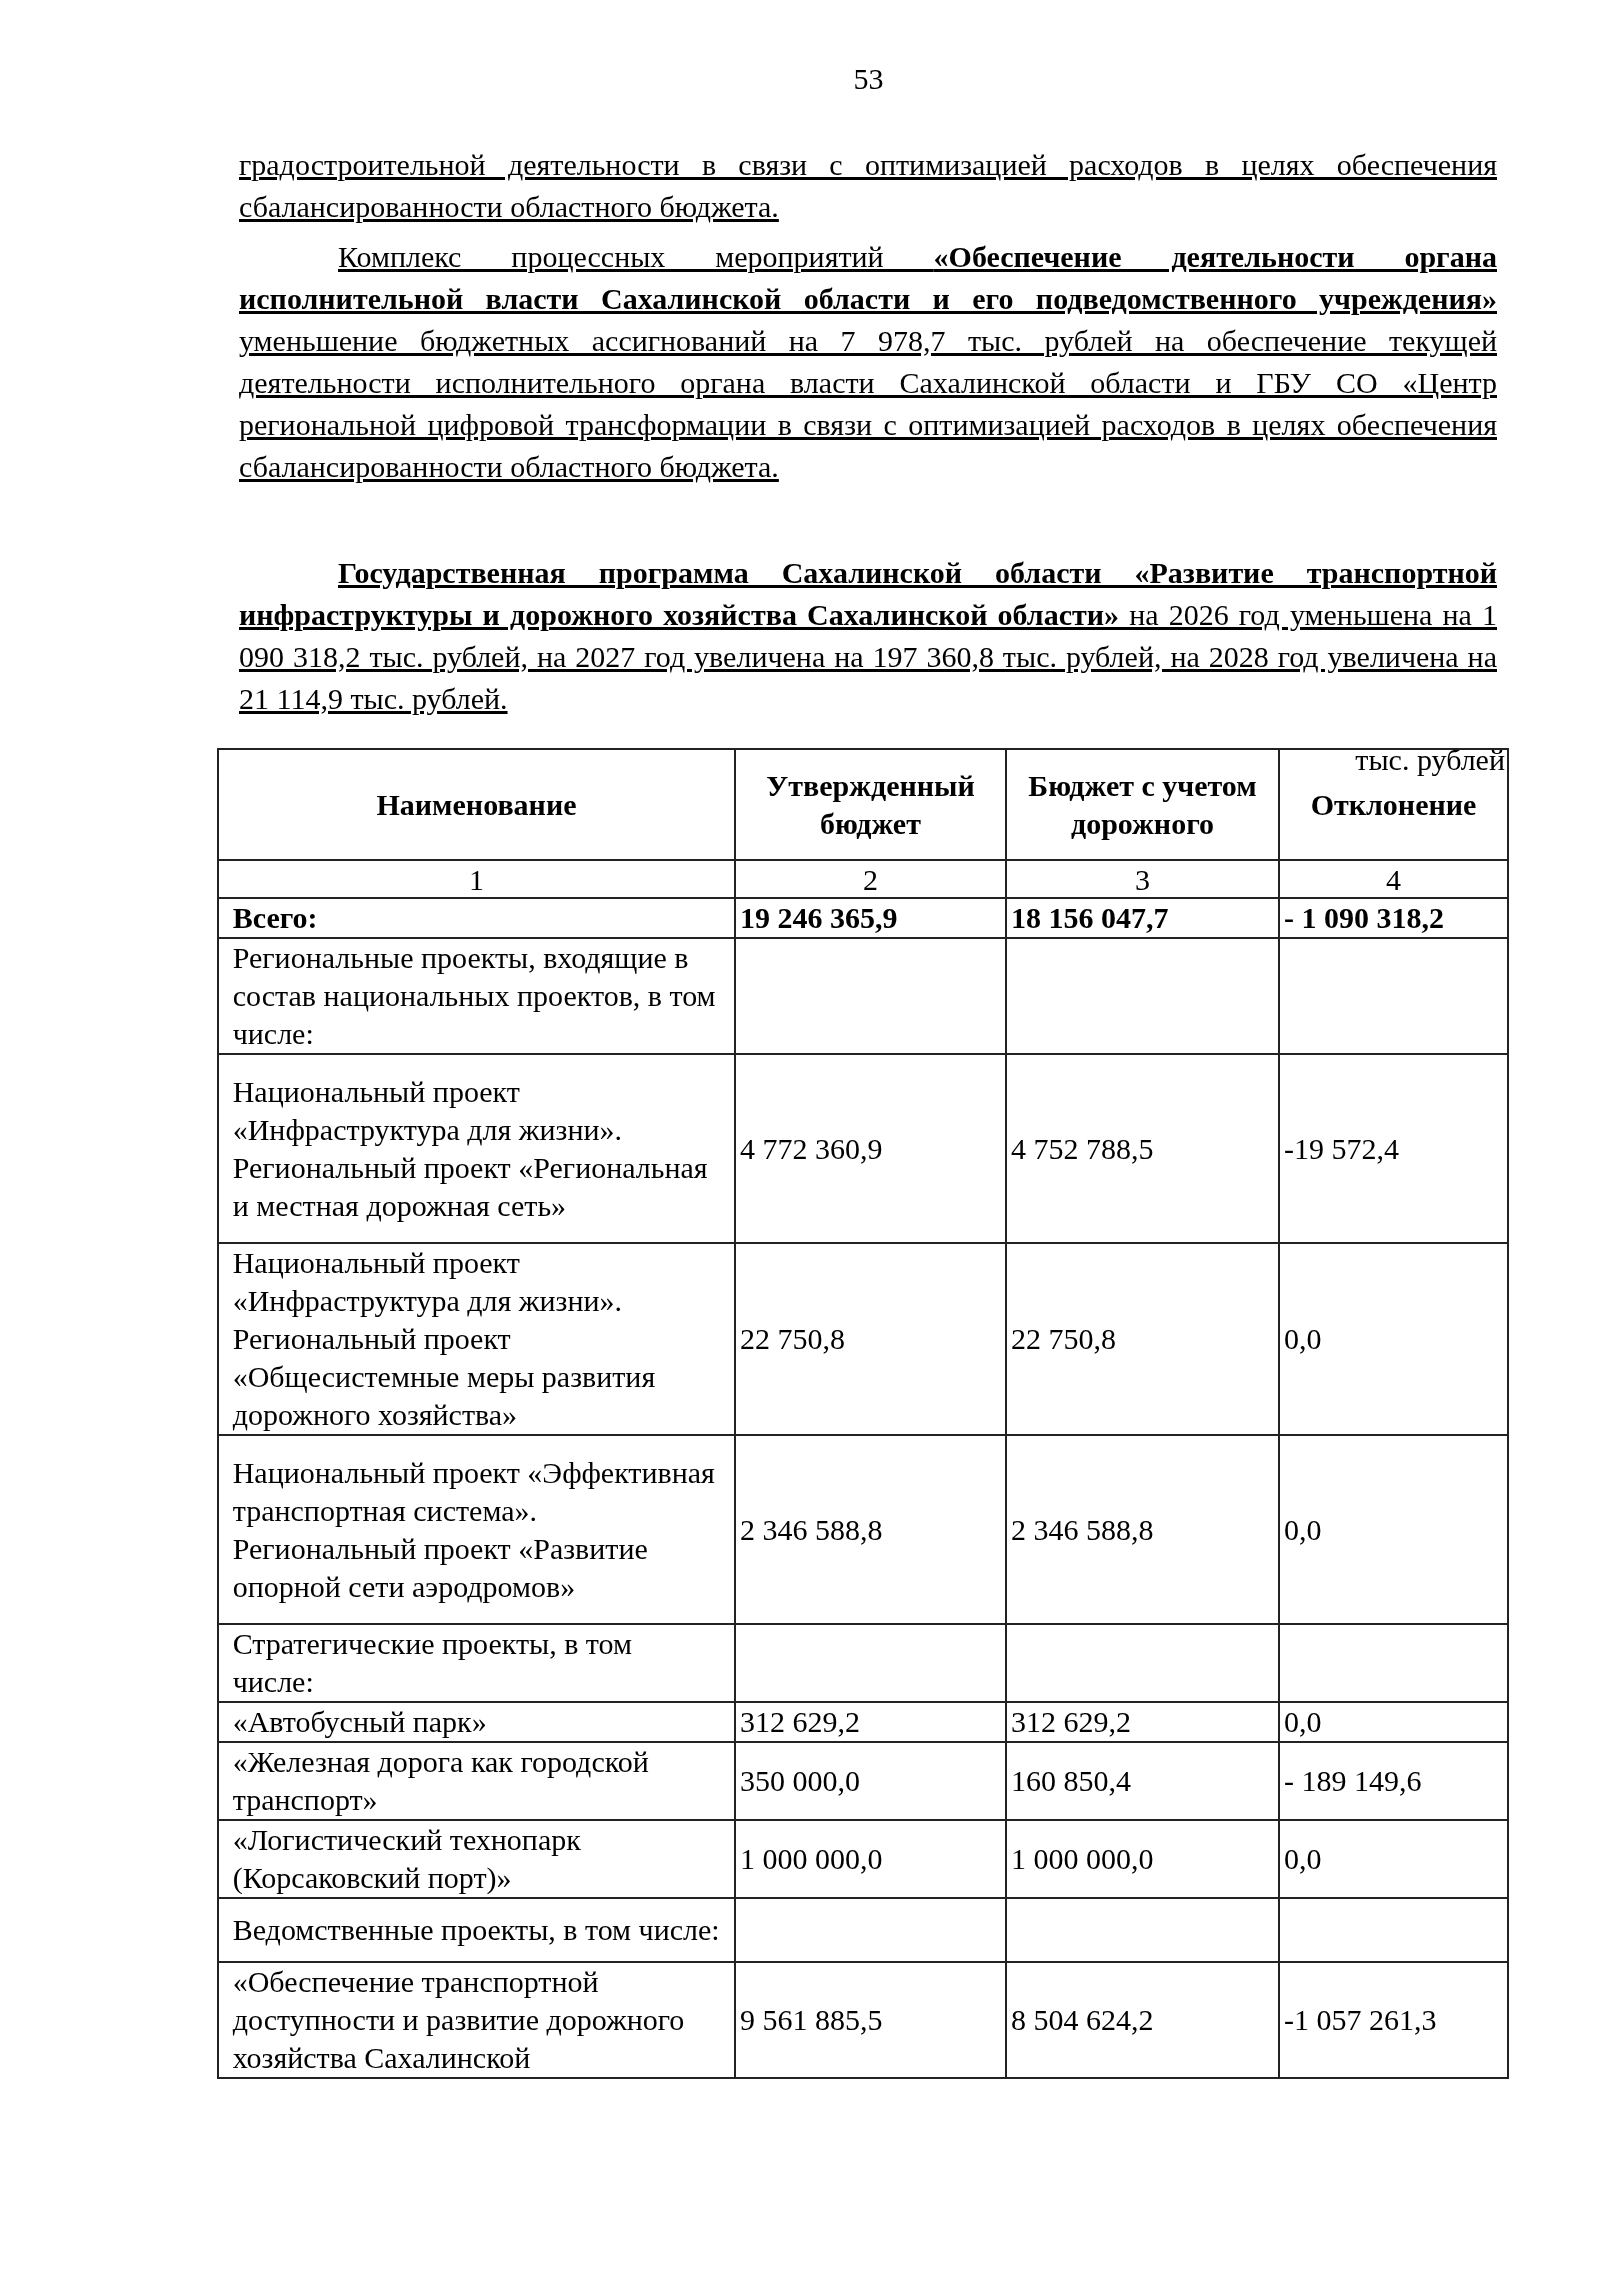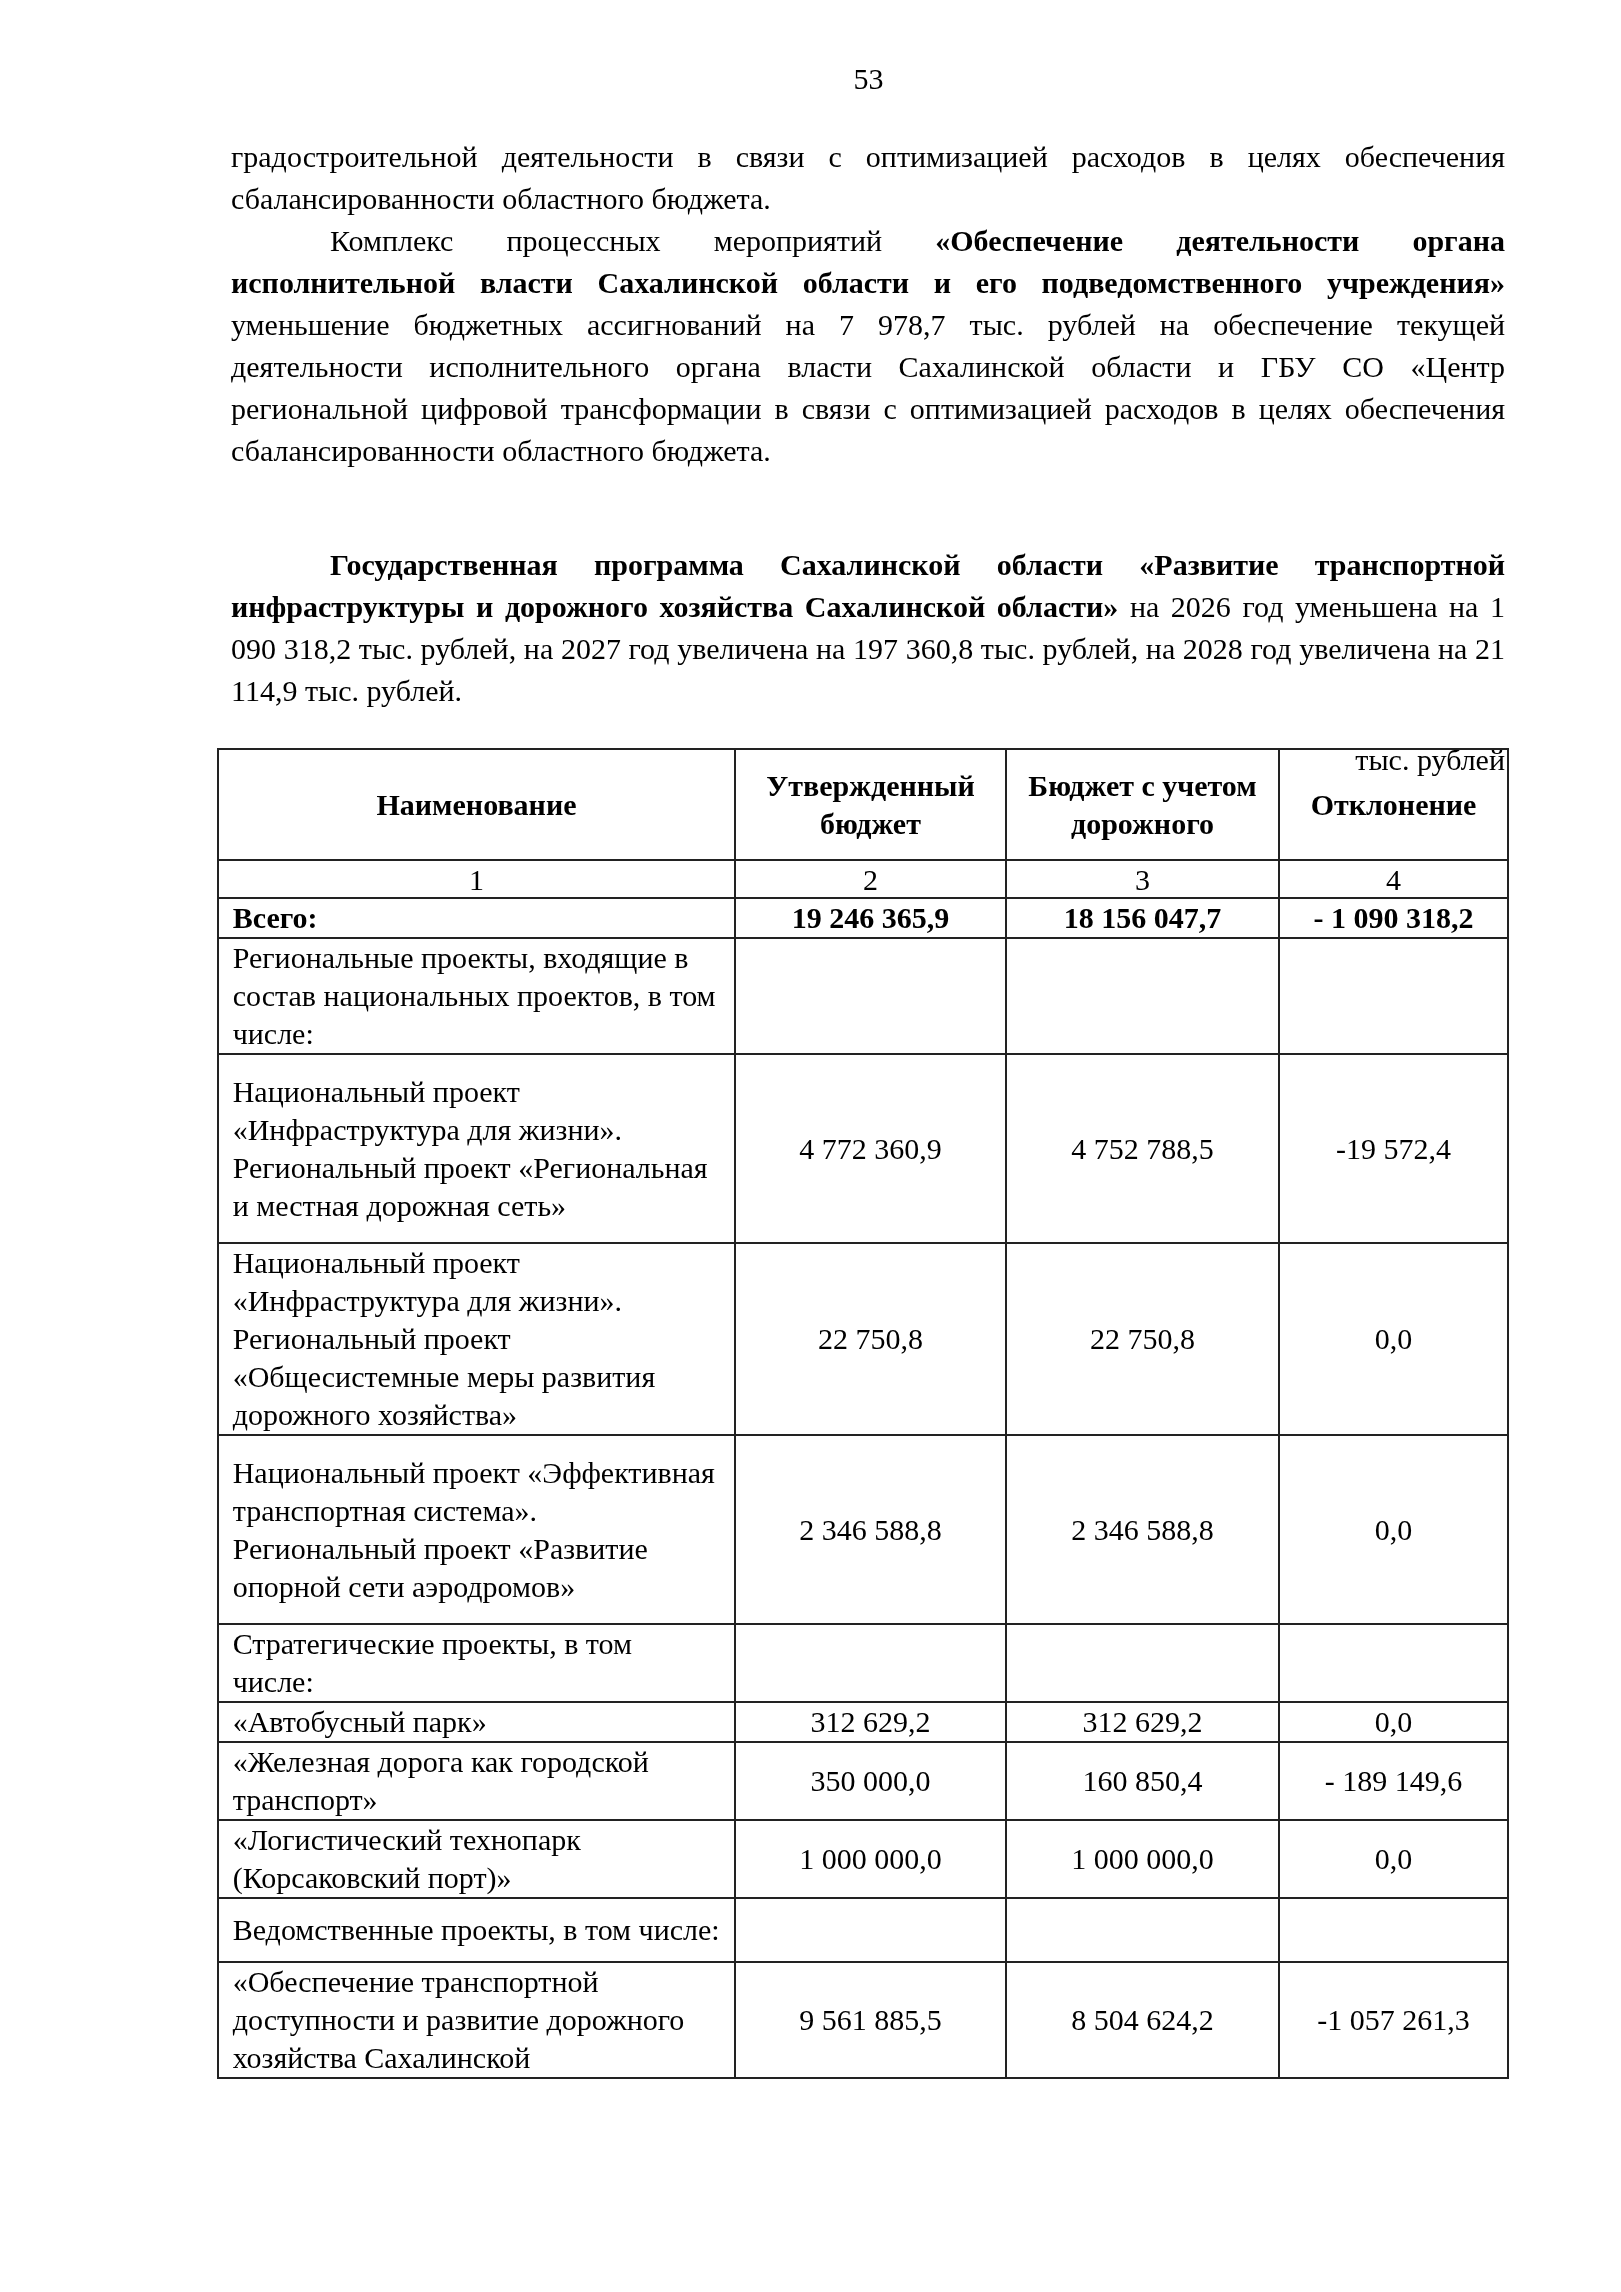--- a/index.html
+++ b/index.html
@@ -26,22 +26,23 @@
     }
     .text-block {
       position: absolute;
       left: 231px;
       width: 1274px;
       font-size: 30px;
       line-height: 42px;
       text-align: justify;
     }
     .para {
-      margin: 0;
+      margin: 8px;
       text-align: justify;
+      text-decoration: underline;
     }
     .indent {
       text-indent: 99px;
     }
     .bold {
       font-weight: bold;
     }
     .units {
       position: absolute;
       top: 740px;
@@ -70,21 +71,21 @@
       padding: 0 13.7px;
       vertical-align: middle;
     }
     table.budget th {
       font-weight: bold;
       text-align: center;
       height: 109px;
       padding: 0 5.9px;
     }
     table.budget td.num {
-      text-align: center;
+      text-align: left;
       padding: 0 3.9px;
     }
     table.budget td.name {
       text-align: left;
     }
     tr.colnums td {
       text-align: center;
       height: 36px;
       line-height: 35px;
     }

